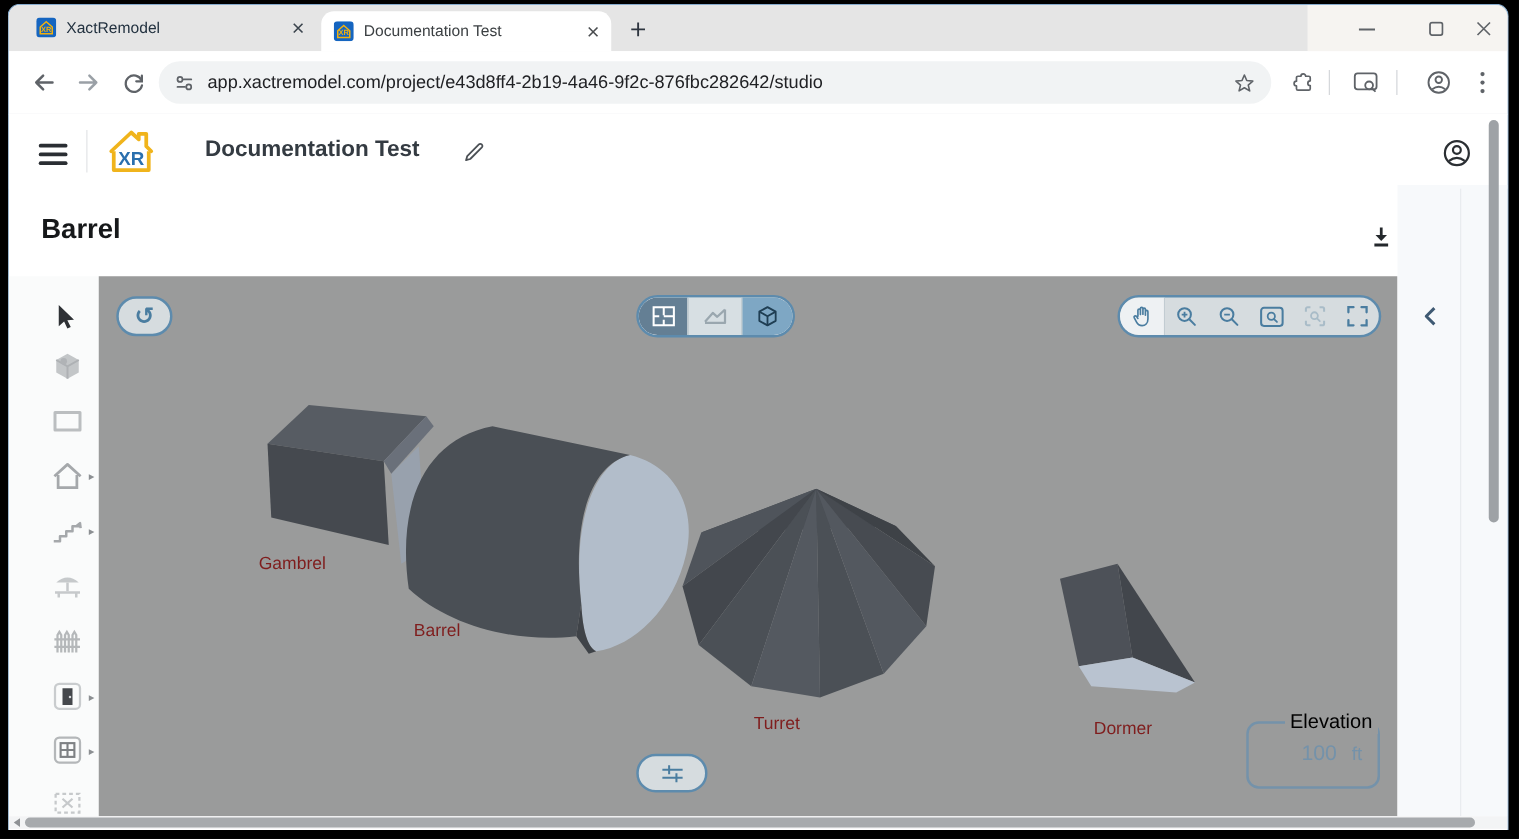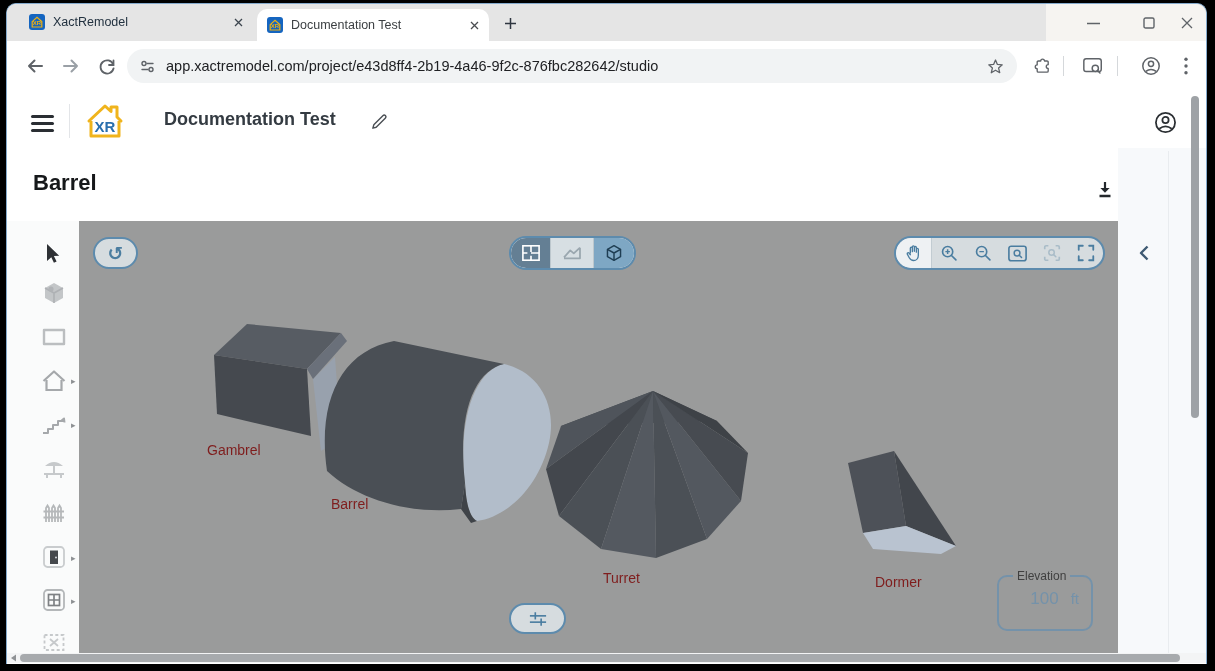--- a/index.html
+++ b/index.html
@@ -40,21 +40,21 @@
   .hscroll{left:0;top:649px;width:1199px;height:10px;background:#f3f4f5;}
   .hthumb{left:13px;top:1px;width:1160px;height:8px;background:#a7aaad;border-radius:4px;}
   
   .pill{background:#d6dcdf;border:2px solid #5d8bad;border-radius:17px;box-sizing:border-box;display:flex;align-items:center;justify-content:center;cursor:pointer;}
   .seg{height:100%;display:flex;align-items:center;justify-content:center;cursor:pointer;}
   .undo-glyph{font-family:"DejaVu Sans",sans-serif;font-size:19px;font-weight:700;color:#4a7da0;line-height:1;}
   .shape-label{position:absolute;font-size:14px;color:#7f1d1d;white-space:nowrap;}
   .mainlevel{font-size:15px;font-weight:700;color:#48799c;display:flex;align-items:center;gap:7px;}
   .caret-down{width:0;height:0;border-left:5px solid transparent;border-right:5px solid transparent;border-top:6px solid #48799c;}
   fieldset.elev{position:absolute;left:918px;top:348px;width:96px;height:62px;margin:0;border:2px solid #7492aa;border-radius:10px;box-sizing:border-box;padding:0;}
-  fieldset.elev legend{margin-left:14px;padding:0 4px;font-size:12px;color:#404040;}
+  fieldset.elev legend{margin-left:29px;padding:0 4px;font-size:16px;color:#000000;}
   .elev-val{display:flex;justify-content:flex-end;align-items:baseline;gap:12px;padding:6px 12px 0 0;color:#7492aa;}
   .elev-num{font-size:17px;}
   .elev-unit{font-size:15px;}
   svg{display:block;}
 </style>
 </head>
 <body>
 
 <div class="screen">
  <div class="window">

